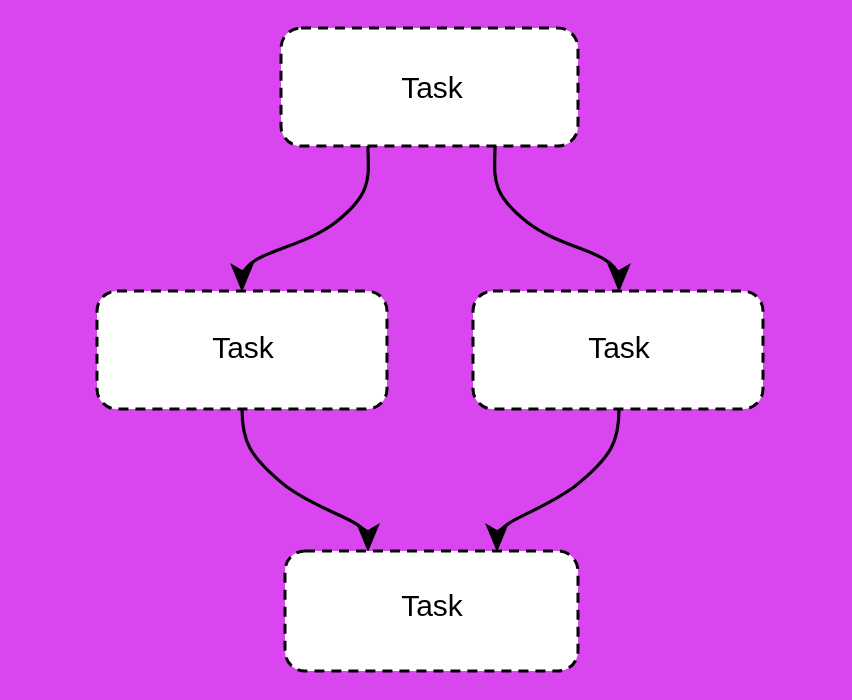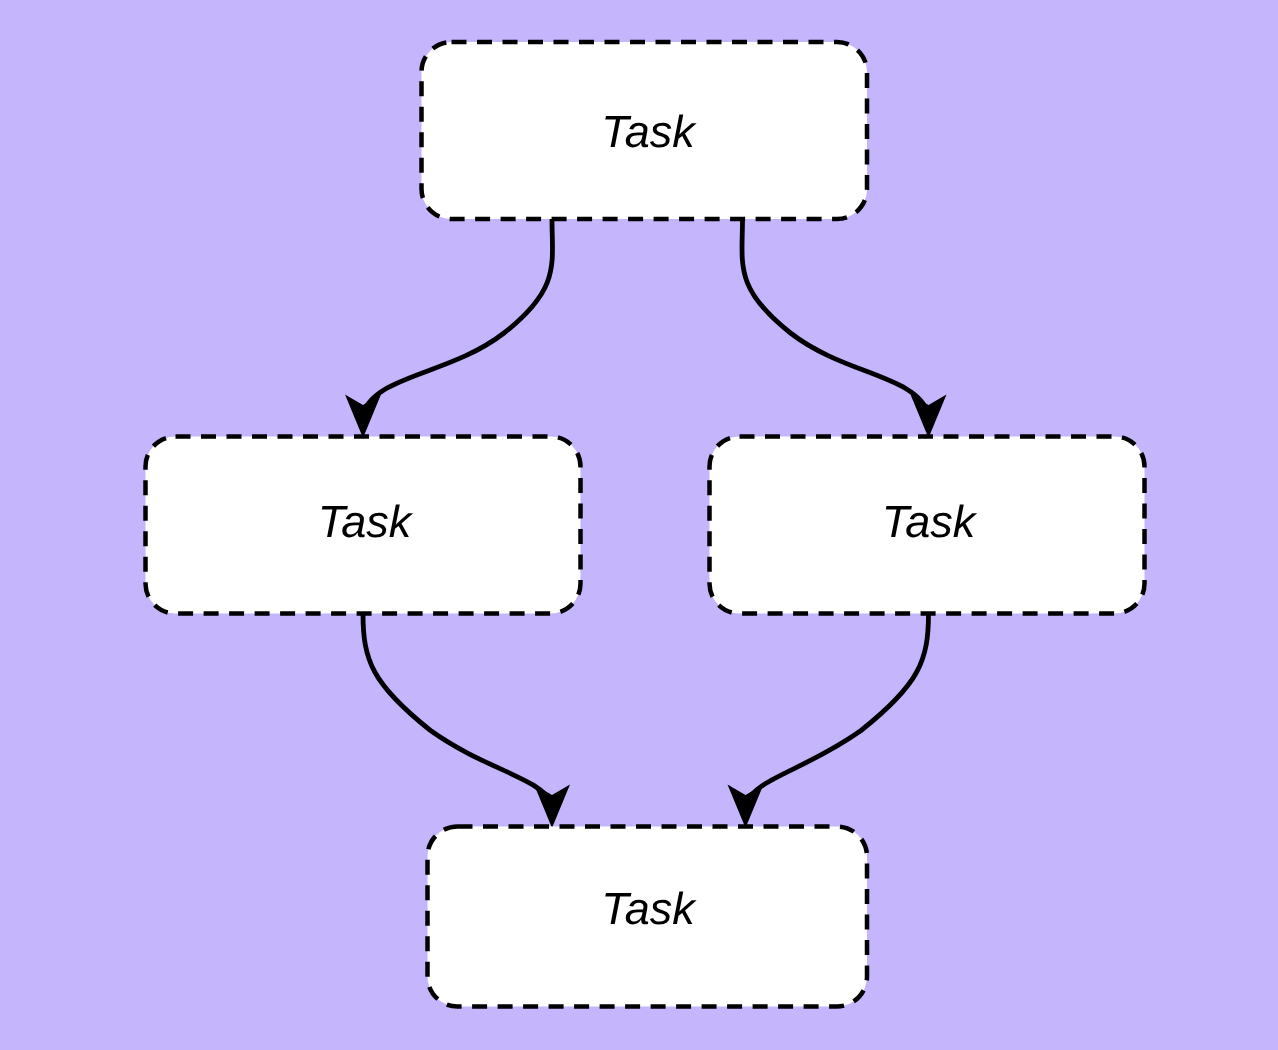--- a/index.html
+++ b/index.html
@@ -11,22 +11,21 @@
   body {
     width: 852px;
     height: 700px;
     font-family: "Liberation Sans", sans-serif;
     overflow: hidden;
   }
   #diagram-root {
     position: relative;
     width: 852px;
     height: 700px;
-    background: #c4b5fd;
-    font-style: italic;
+    background: #d946ef;
   }
   #diagram-svg {
     position: absolute;
     top: 0;
     left: 0;
     width: 852px;
     height: 700px;
     display: block;
   }
   .node-box {

